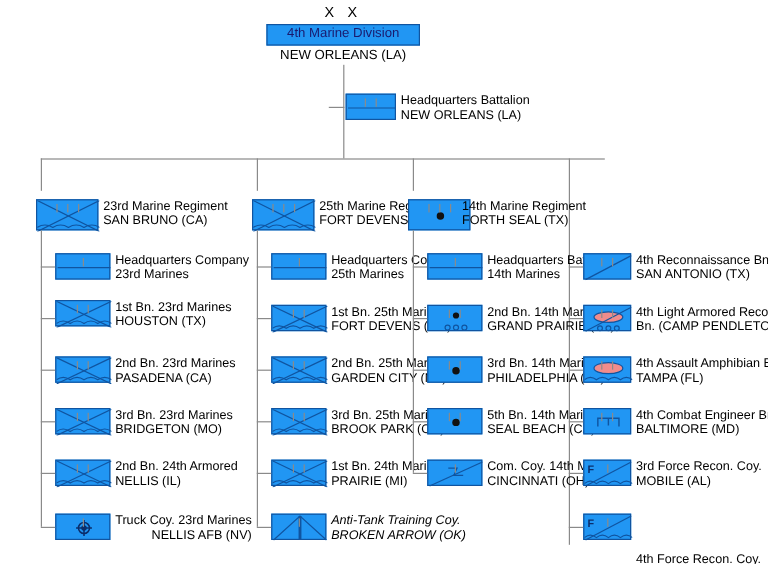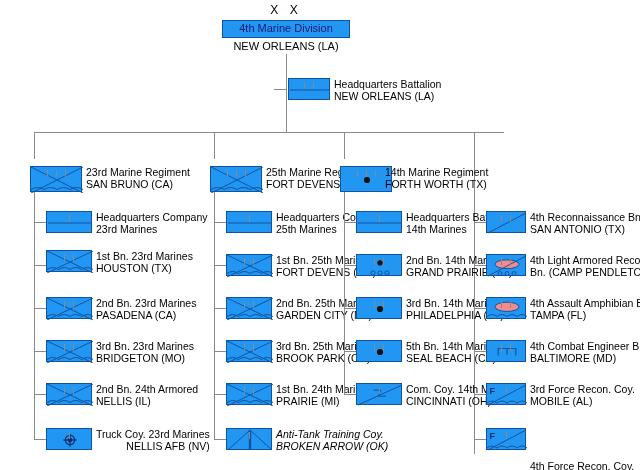--- a/index.html
+++ b/index.html
@@ -122,21 +122,21 @@
     </div>
     <div class="node" style="left: 340px; top: 166px; width: 252px; height: 26px;">
       <div class="sym" style="width: 52px; height: 26px; background: rgb(33, 150, 243); border-color: rgb(16, 84, 160);">
         <svg width="52" height="26" viewBox="0 0 52 26">
           <circle cx="26" cy="13" r="3.1" fill="#111111"></circle>
         </svg>
       </div>
       <div class="echelon" style="top: -7px; height: 7px; width: 52px;"><span style="height: 7px; background: rgb(138, 138, 138);"></span><span style="height: 7px; background: rgb(138, 138, 138);"></span><span style="height: 7px; background: rgb(138, 138, 138);"></span></div>
       <div class="labels" style="left: 45px; top: 0px;">
         <div class="l1">14th Marine Regiment</div>
-        <div class="l2">FORTH WORTH (TX)</div>
+        <div class="l2">FORTH SEAL (TX)</div>
       </div>
     </div>
     <div class="line" style="left: 34px; top: 192px; width: 1px; height: 247px; background: rgb(138, 138, 138);"></div>
     <div class="node" style="left: 46px; top: 211px; width: 246px; height: 22px;">
       <div class="sym" style="width: 46px; height: 22px; background: rgb(33, 150, 243); border-color: rgb(16, 84, 160);">
         <svg width="46" height="22" viewBox="0 0 46 22">
           <line x1="1" y1="11" x2="45" y2="11" stroke="#1054a0" stroke-width="1"></line>
         </svg>
       </div>
       <div class="echelon" style="top: -7px; height: 7px; width: 46px;"><span style="height: 7px; background: rgb(138, 138, 138);"></span></div>

